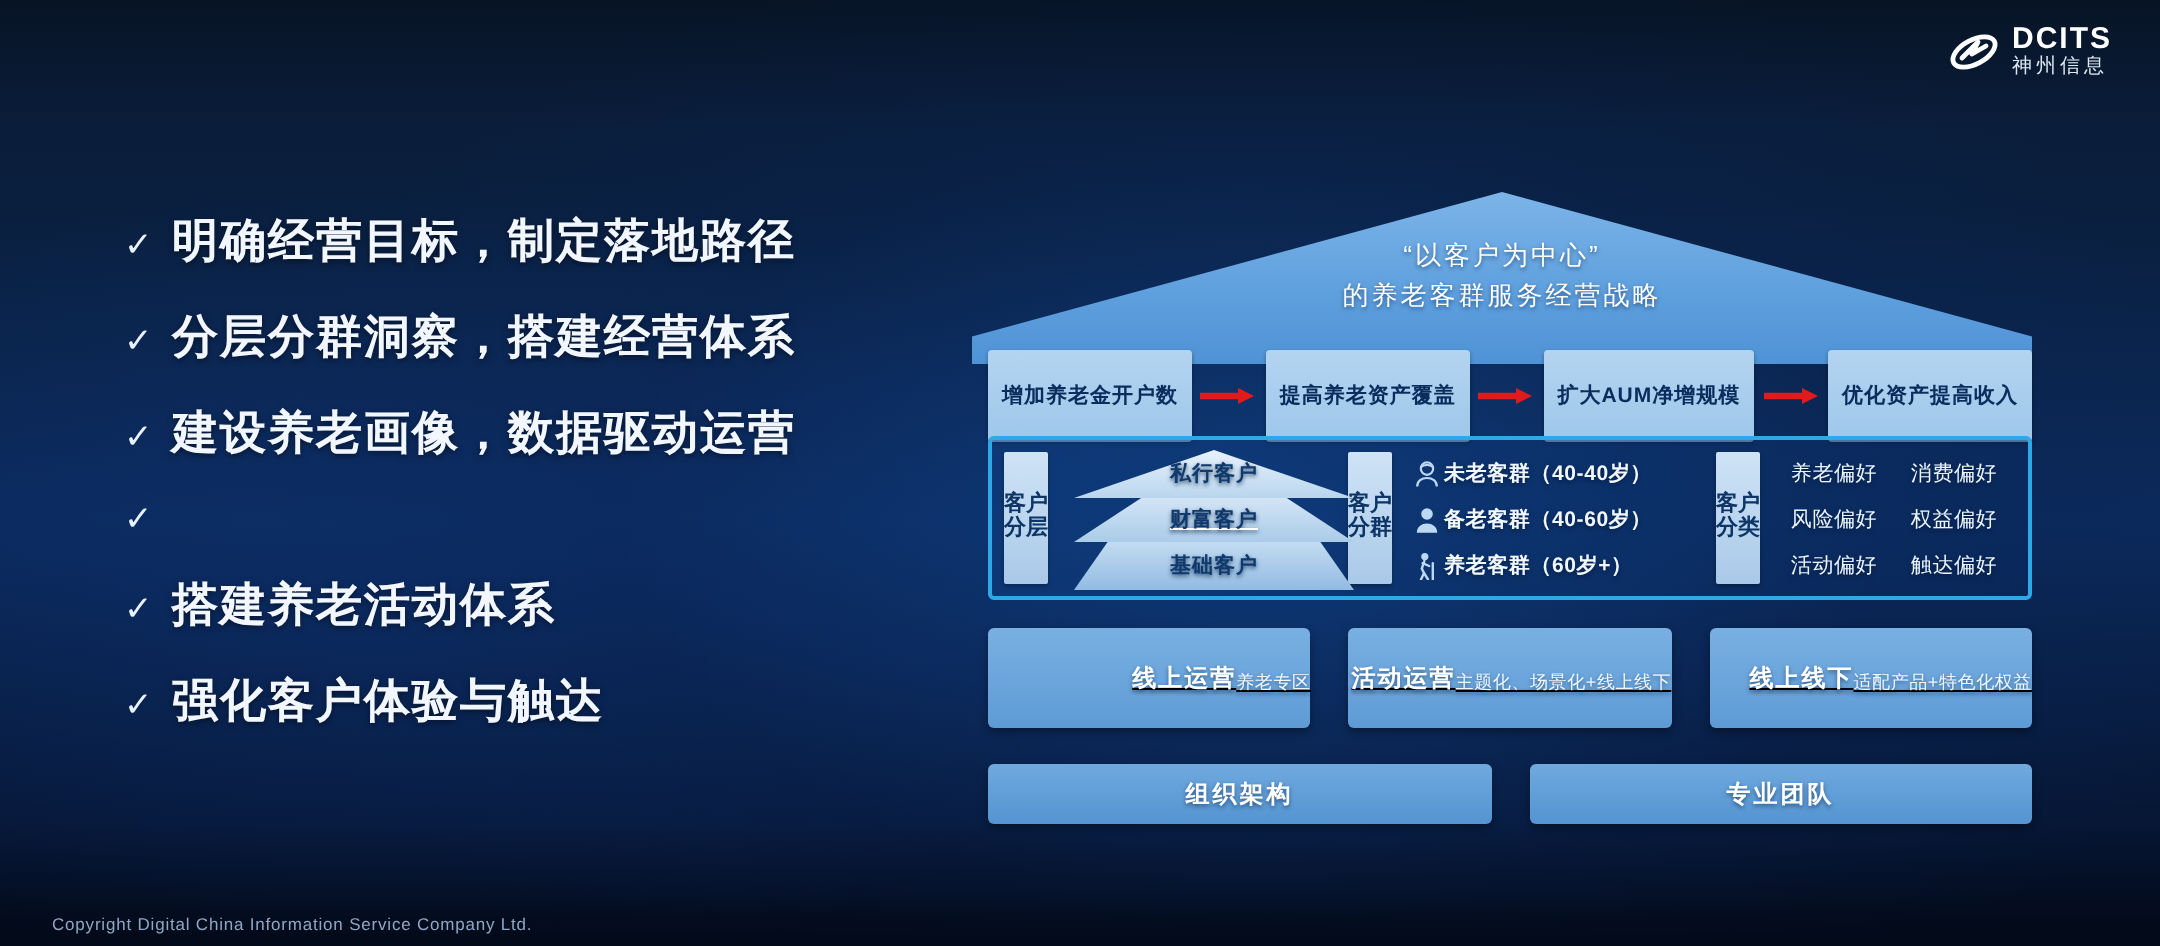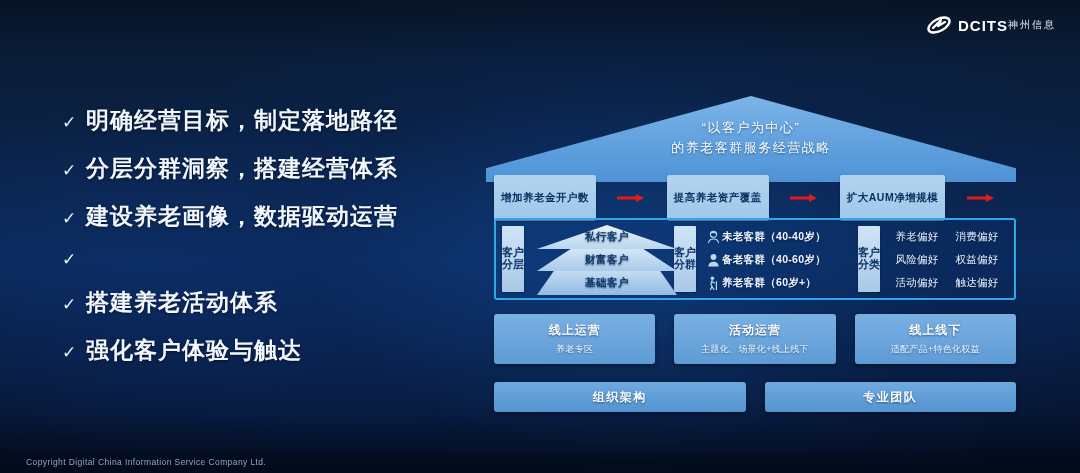--- a/index.html
+++ b/index.html
@@ -26,21 +26,21 @@
   
   #header { position:absolute; left:0; top:0; width:1080px; height:58px; }
   #page-title {
     position:absolute; left:28px; top:14px;
     font-size:25px; font-weight:bold; color:#ffffff;
     letter-spacing:1.5px;
     text-shadow:0 1px 3px rgba(0,0,0,.55);
   }
   #logo { position:absolute; right:24px; top:12px; display:flex; align-items:center; gap:6px; }
   #logo-mark { width:26px; height:26px; position:relative; }
-  #logo-text { display:flex; flex-direction:row; line-height:1; }
+  #logo-text { display:flex; flex-direction:column; line-height:1; }
   #logo-en { font-size:15px; font-weight:bold; color:#ffffff; letter-spacing:1px; }
   #logo-cn { font-size:10px; color:#dfe9f5; letter-spacing:2px; margin-top:2px; }
   
   #bullets { position:absolute; left:62px; top:105px; width:400px; }
   .bullet { display:flex; align-items:baseline; margin-bottom:17px; }
   .check { font-size:17px; color:#e9f2ff; width:24px; flex:0 0 24px; font-weight:300; }
   .btext {
     font-size:23px; font-weight:bold; color:#f2f7ff;
     letter-spacing:1px; text-shadow:0 1px 3px rgba(0,0,0,.5);
     white-space:nowrap;
@@ -93,21 +93,21 @@
   .seg-body { flex:1 1 auto; position:relative; }
   
   #pyramid { position:absolute; left:8px; top:0; width:140px; height:70px; }
   .pyr-l {
     position:absolute; left:0; right:0;
     display:flex; align-items:center; justify-content:center;
     color:#ffffff; font-size:10.5px; font-weight:bold; letter-spacing:.5px;
     text-shadow:0 1px 2px rgba(0,30,70,.7);
   }
   #pyr1 { top:0;    height:24px; }
-  #pyr2 { top:24px; height:22px; }
+  #pyr2 { top:24px; height:22px;text-decoration:underline; }
   #pyr3 { top:46px; height:24px; }
   #pyr1 .shape, #pyr2 .shape, #pyr3 .shape { position:absolute; inset:0; }
   #pyr1 .shape { background:linear-gradient(180deg,#e8f2fb,#b9d6ee); clip-path:polygon(50% 0%,100% 100%,0% 100%); }
   #pyr2 .shape { background:linear-gradient(180deg,#d3e5f6,#a9cbe9); clip-path:polygon(24% 0%,76% 0%,100% 100%,0% 100%); }
   #pyr3 .shape { background:linear-gradient(180deg,#c2dcf2,#92bbe2); clip-path:polygon(12% 0%,88% 0%,100% 100%,0% 100%); }
   .pyr-l span { position:relative; z-index:2; color:#0f3a6e; }
   
   .grp-row { display:flex; align-items:center; height:23.3px; padding-left:4px; }
   .grp-icon { width:17px; flex:0 0 17px; display:flex; align-items:center; justify-content:center; }
   .grp-text { font-size:10.5px; color:#f0f7ff; font-weight:bold; letter-spacing:.3px;
@@ -115,22 +115,23 @@
   
   #class-grid { display:grid; grid-template-columns:1fr 1fr; grid-template-rows:repeat(3,1fr);
                 height:70px; align-items:center; justify-items:center; padding:0 2px; }
   .cls-cell { font-size:10.5px; color:#eaf4ff; font-weight:normal; letter-spacing:.3px;
               text-shadow:0 1px 2px rgba(0,20,50,.6); white-space:nowrap; }
   
   #ops-row { position:absolute; left:8px; top:218px; width:522px; height:50px; display:flex; gap:19px; }
   .op-card {
     flex:1 1 0; border-radius:3px;
     background:linear-gradient(180deg,#79b0e2 0%,#5e9bd5 100%);
-    display:flex; flex-direction:column; align-items:center; justify-content:center;
+    display:flex; align-items:center; justify-content:flex-end;
     box-shadow:0 2px 4px rgba(0,0,0,.35);
+    text-decoration:underline;
   }
   .op-title { font-size:12px; font-weight:bold; color:#ffffff; letter-spacing:1px;
               text-shadow:0 1px 2px rgba(10,40,80,.6); }
   .op-sub { font-size:9px; color:#f0f7ff; margin-top:4px; letter-spacing:.3px;
             text-shadow:0 1px 2px rgba(10,40,80,.5); white-space:nowrap; }
   
   #base-row { position:absolute; left:8px; top:286px; width:522px; height:30px; display:flex; gap:19px; }
   .base-card {
     flex:1 1 0; border-radius:3px;
     background:linear-gradient(180deg,#6fa9de 0%,#5494d1 100%);
@@ -214,20 +215,21 @@
       <svg width="28" height="10" viewBox="0 0 28 10">
           <path d="M0 3.4h19V1l8 4-8 4V6.6H0z" fill="#e11b1b"></path>
         </svg>
     </div>
     <div class="kpi-box">扩大AUM净增规模</div>
     <div class="kpi-arrow">
       <svg width="28" height="10" viewBox="0 0 28 10">
           <path d="M0 3.4h19V1l8 4-8 4V6.6H0z" fill="#e11b1b"></path>
         </svg>
     </div>
+    <div class="kpi-box">优化资产提高收入</div>
   </div>
 
   <div id="main-panel">
 
     <div class="seg" id="seg-tier">
       <div class="vlabel">客户分层</div>
       <div class="seg-body">
         <div id="pyramid">
           <div class="pyr-l" id="pyr1">
             <div class="shape"></div>

